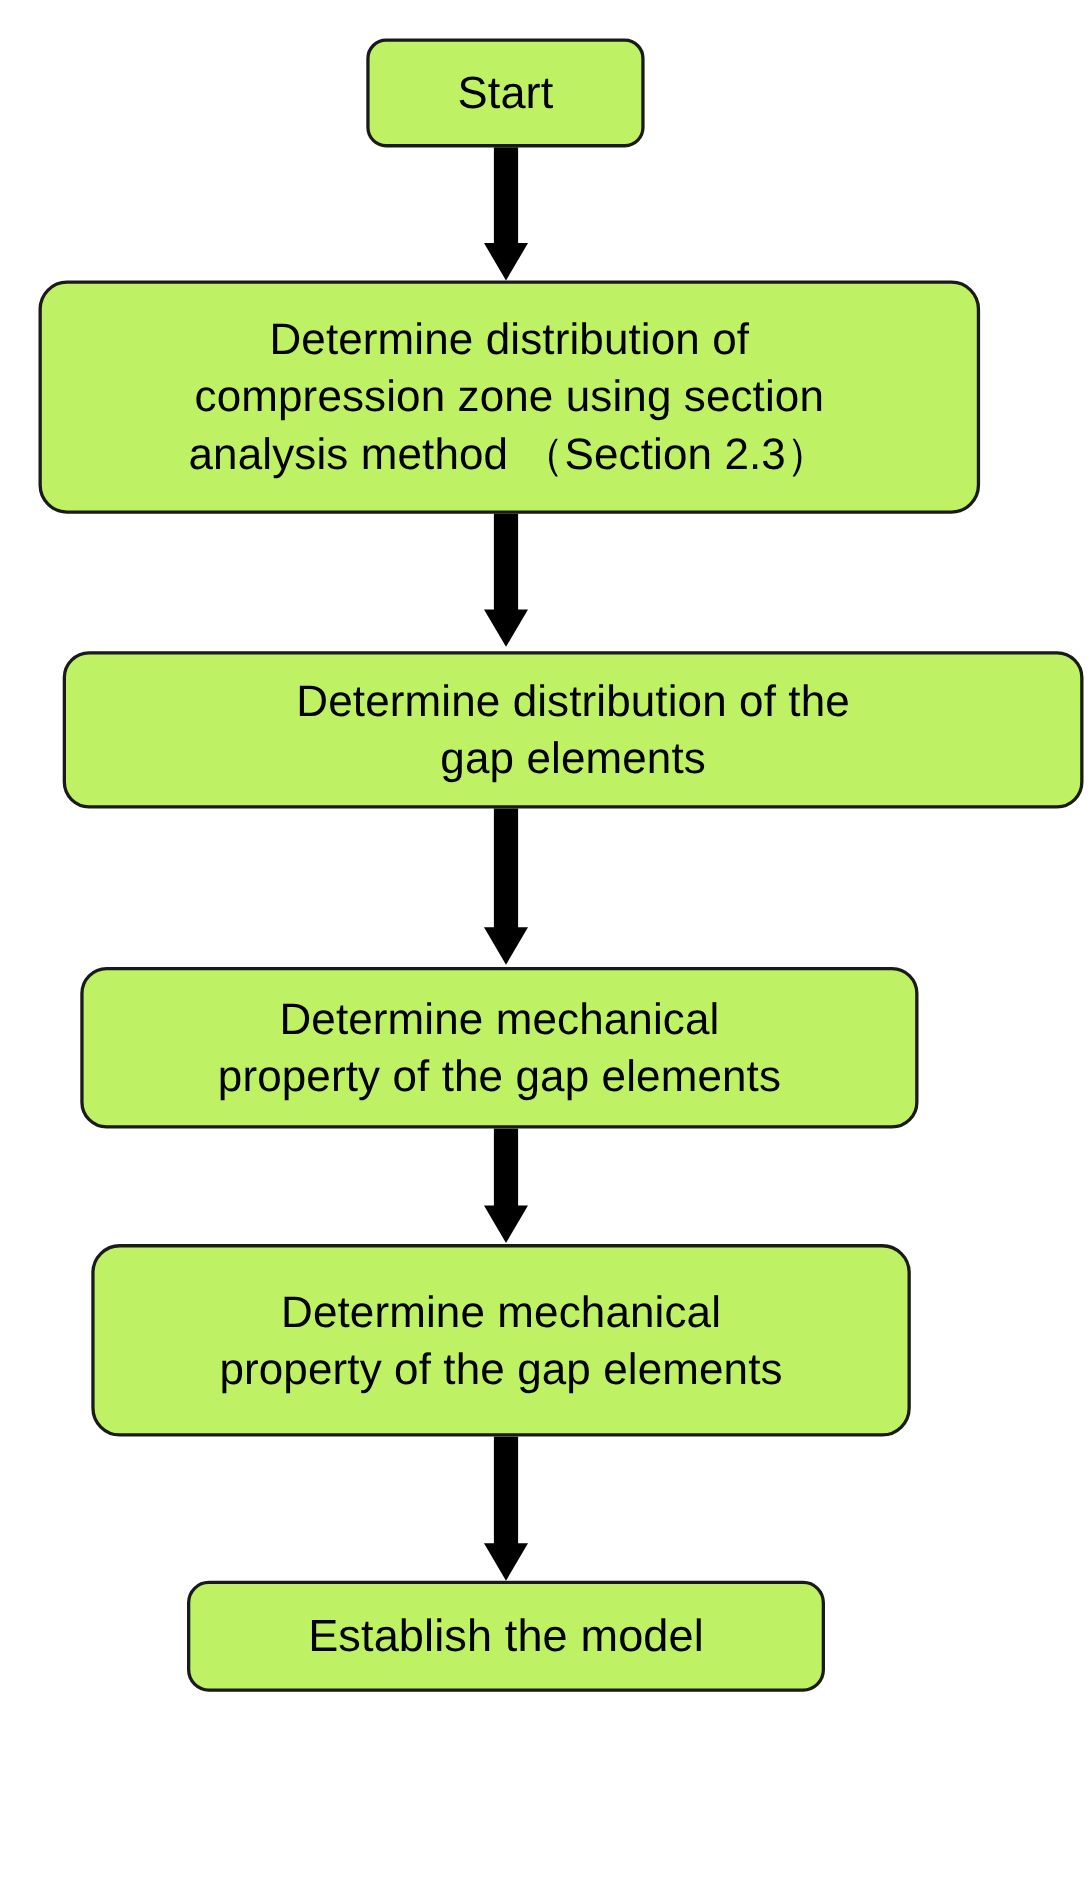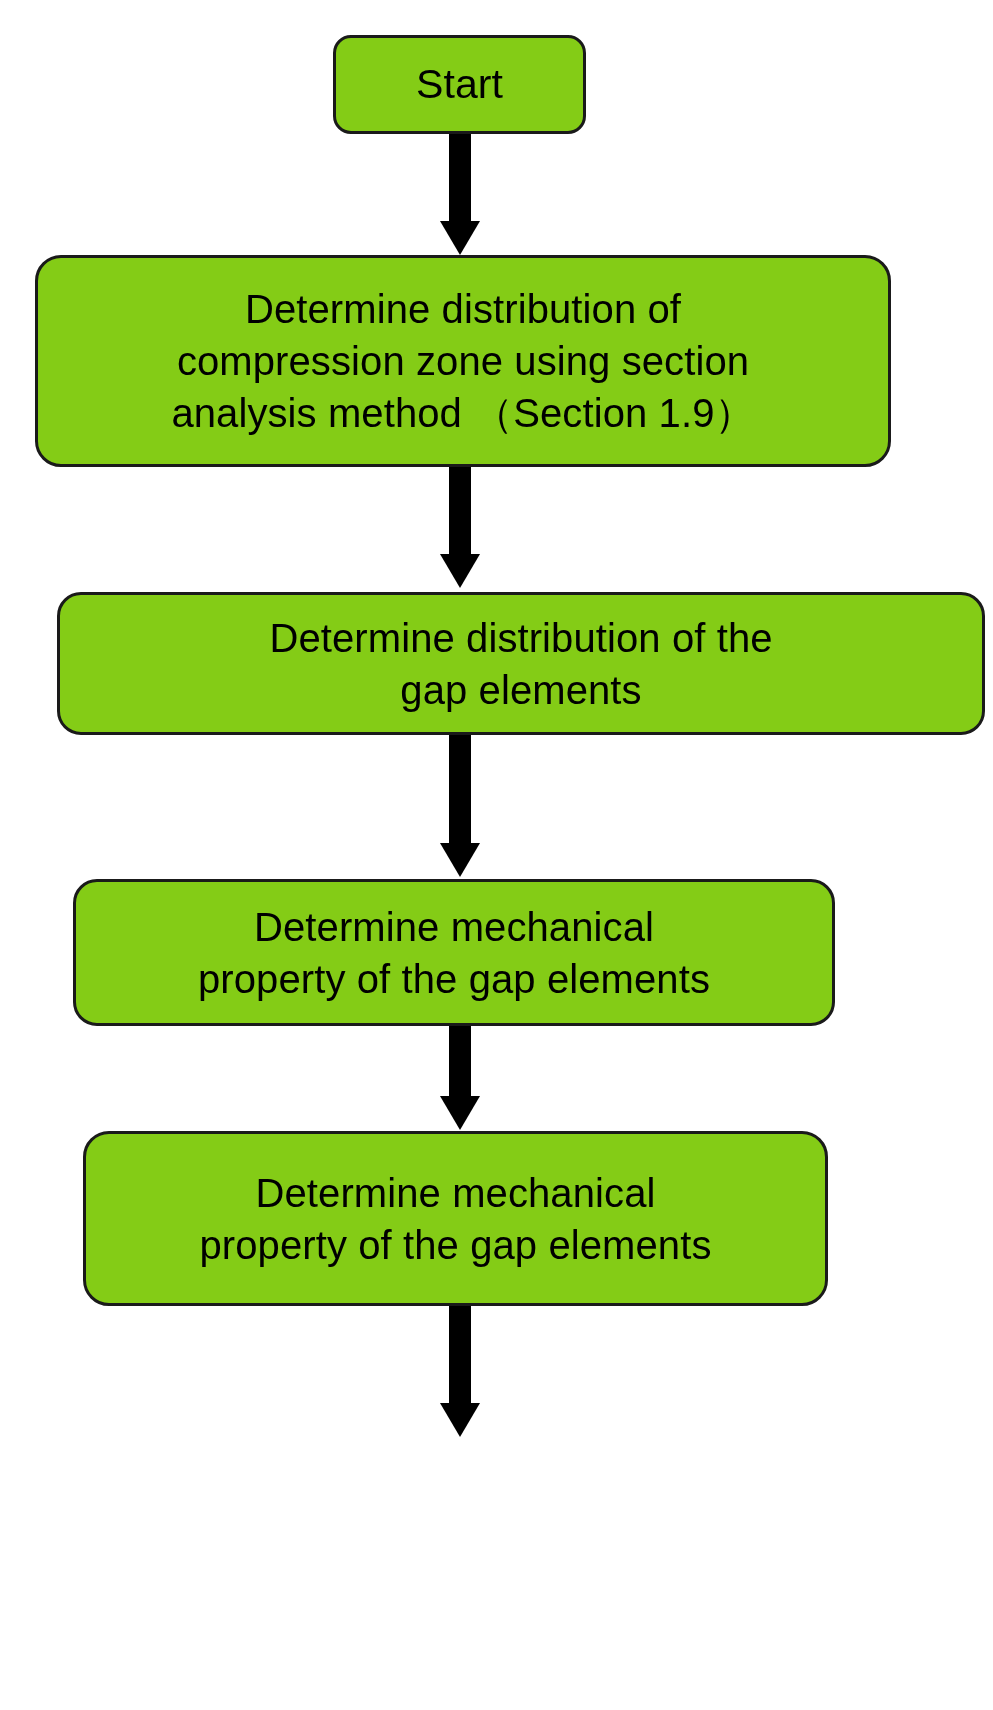--- a/index.html
+++ b/index.html
@@ -15,21 +15,21 @@
   #flowchart-canvas {
     position: relative;
     width: 993px;
     height: 1710px;
     background: #ffffff;
     overflow: hidden;
   }
   .node {
     position: absolute;
     box-sizing: border-box;
-    background: #84cc16;
+    background: #bef264;
     border: 3px solid #1a1a1a;
     border-radius: 22px;
     display: flex;
     align-items: center;
     justify-content: center;
     text-align: center;
     color: #000000;
     font-weight: 400;
     line-height: 1.30;
     letter-spacing: 0.1px;
@@ -103,38 +103,41 @@
 
 <div id="flowchart-canvas">
 
   <div class="node node-start">
     <span class="node-text">Start</span>
   </div>
 
   <div class="node node-section-analysis">
     <span class="node-text">Determine distribution of
 compression zone using section
-analysis method （Section 1.9）</span>
+analysis method （Section 2.3）</span>
   </div>
 
   <div class="node node-gap-distribution">
     <span class="node-text">Determine distribution of the
 gap elements</span>
   </div>
 
   <div class="node node-gap-mechanical-1">
     <span class="node-text">Determine mechanical
 property of the gap elements</span>
   </div>
 
   <div class="node node-gap-mechanical-2">
     <span class="node-text">Determine mechanical
 property of the gap elements</span>
   </div>
 
+  <div class="node node-establish-model">
+    <span class="node-text">Establish the model</span>
+  </div>
 
   <div class="arrow">
     <div class="shaft" style="left:449px; top:134px; width:22px; height:90px;"></div>
     <div class="head" style="left:440px; top:221px;"></div>
   </div>
 
   <div class="arrow">
     <div class="shaft" style="left:449px; top:467px; width:22px; height:90px;"></div>
     <div class="head" style="left:440px; top:554px;"></div>
   </div>

